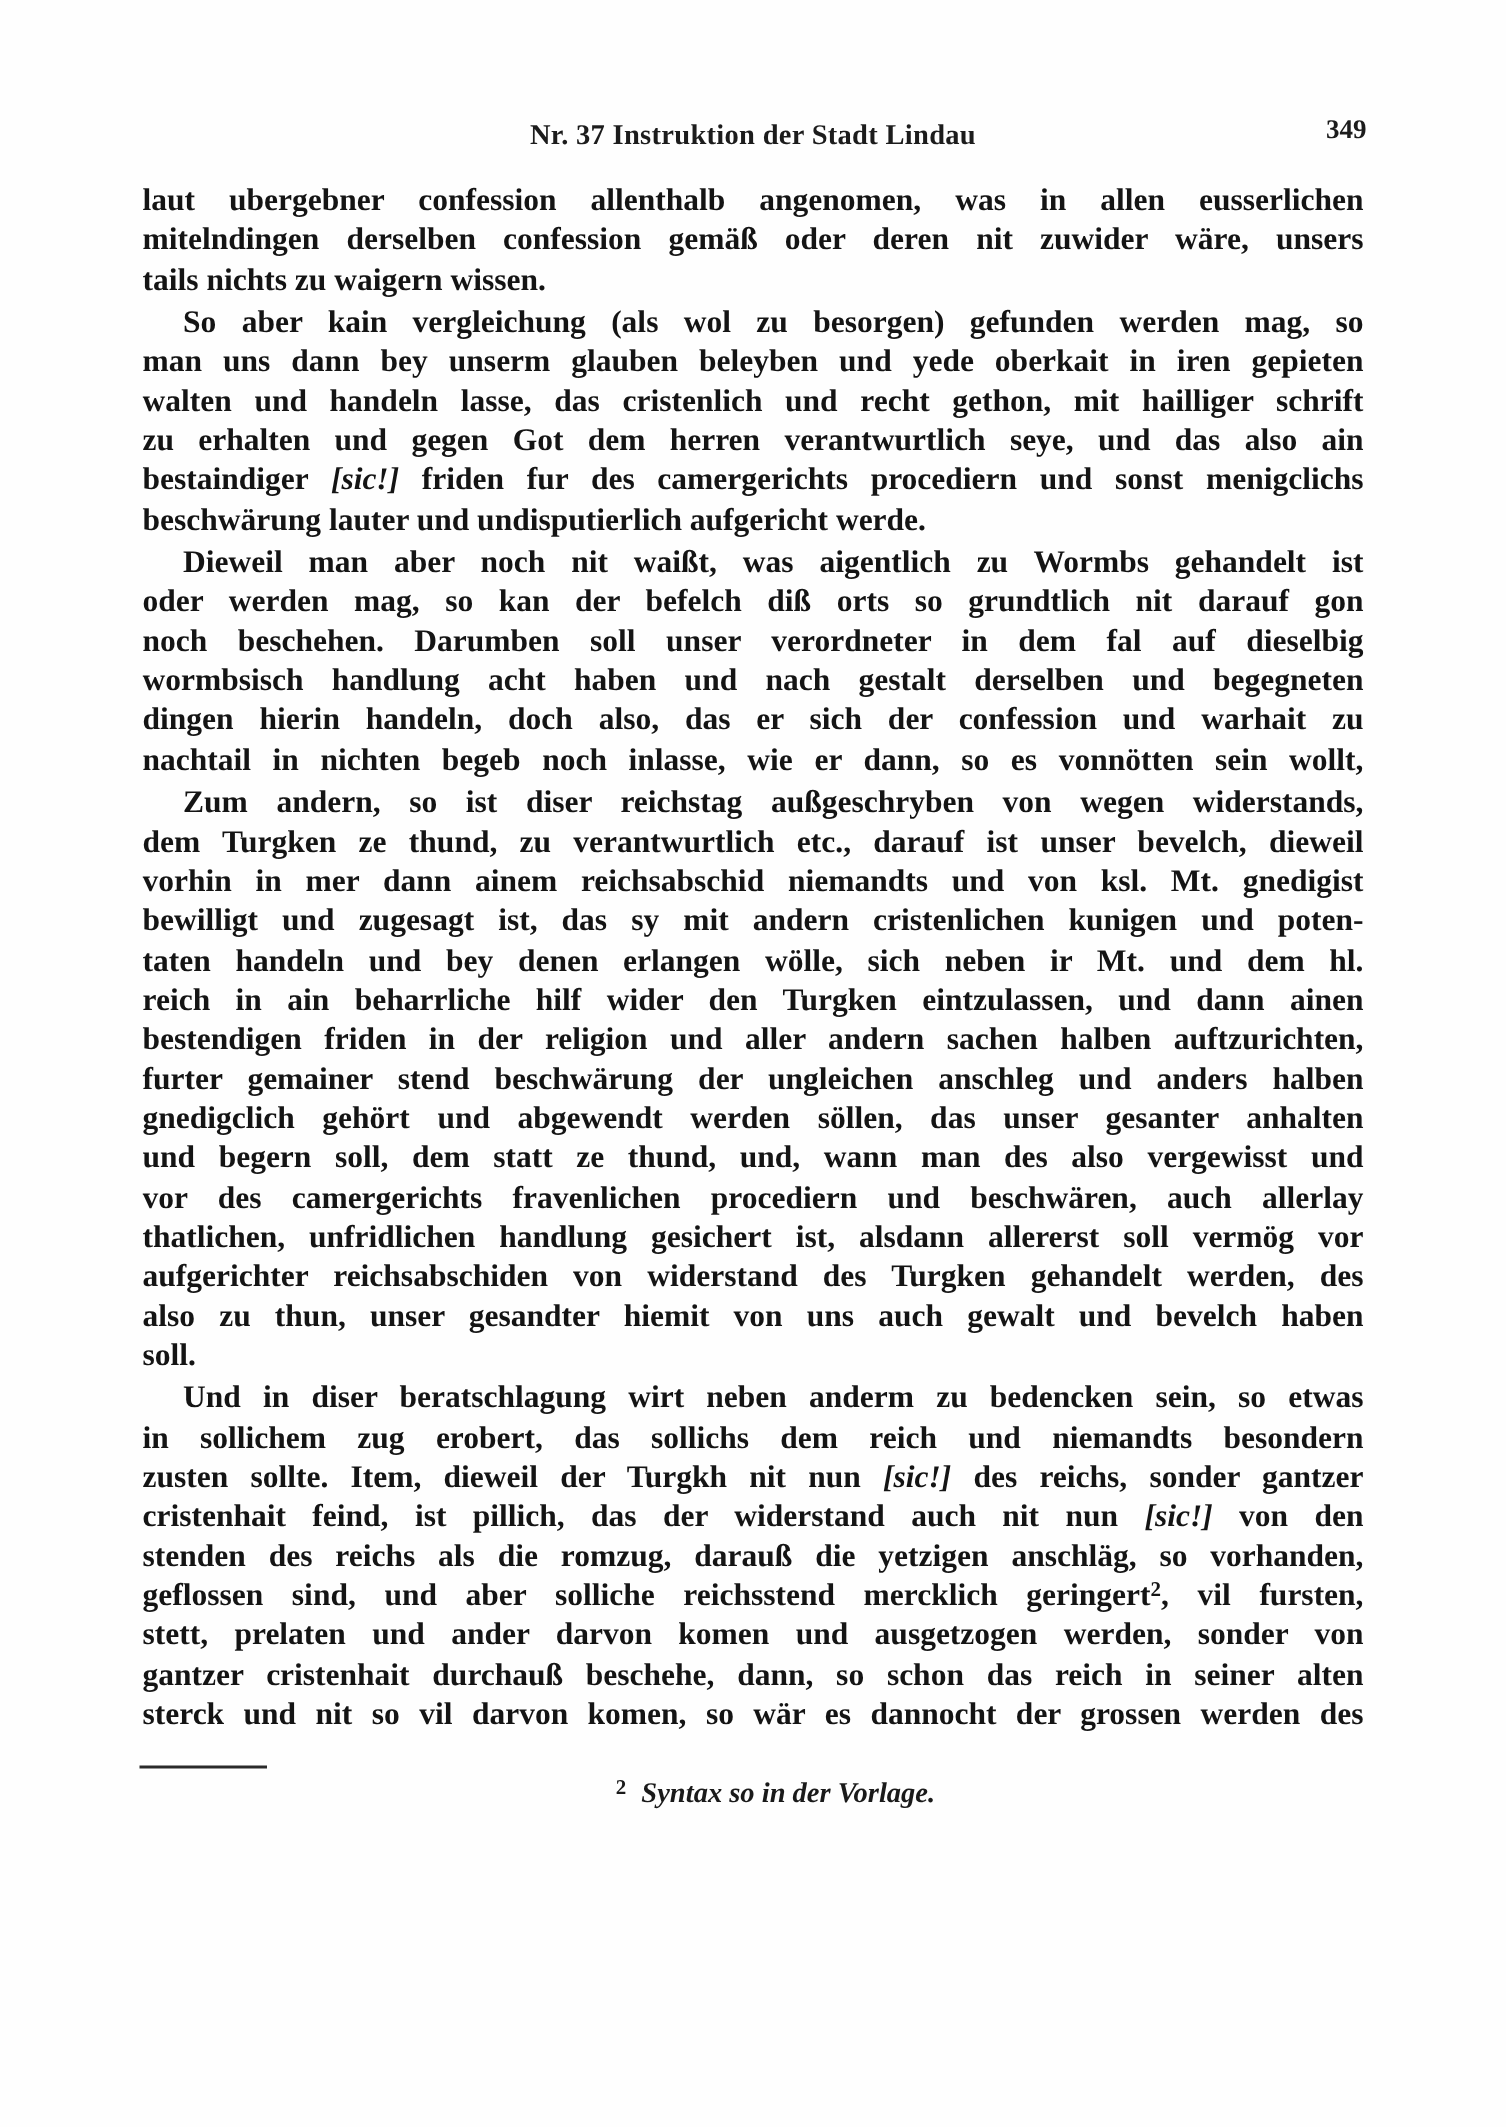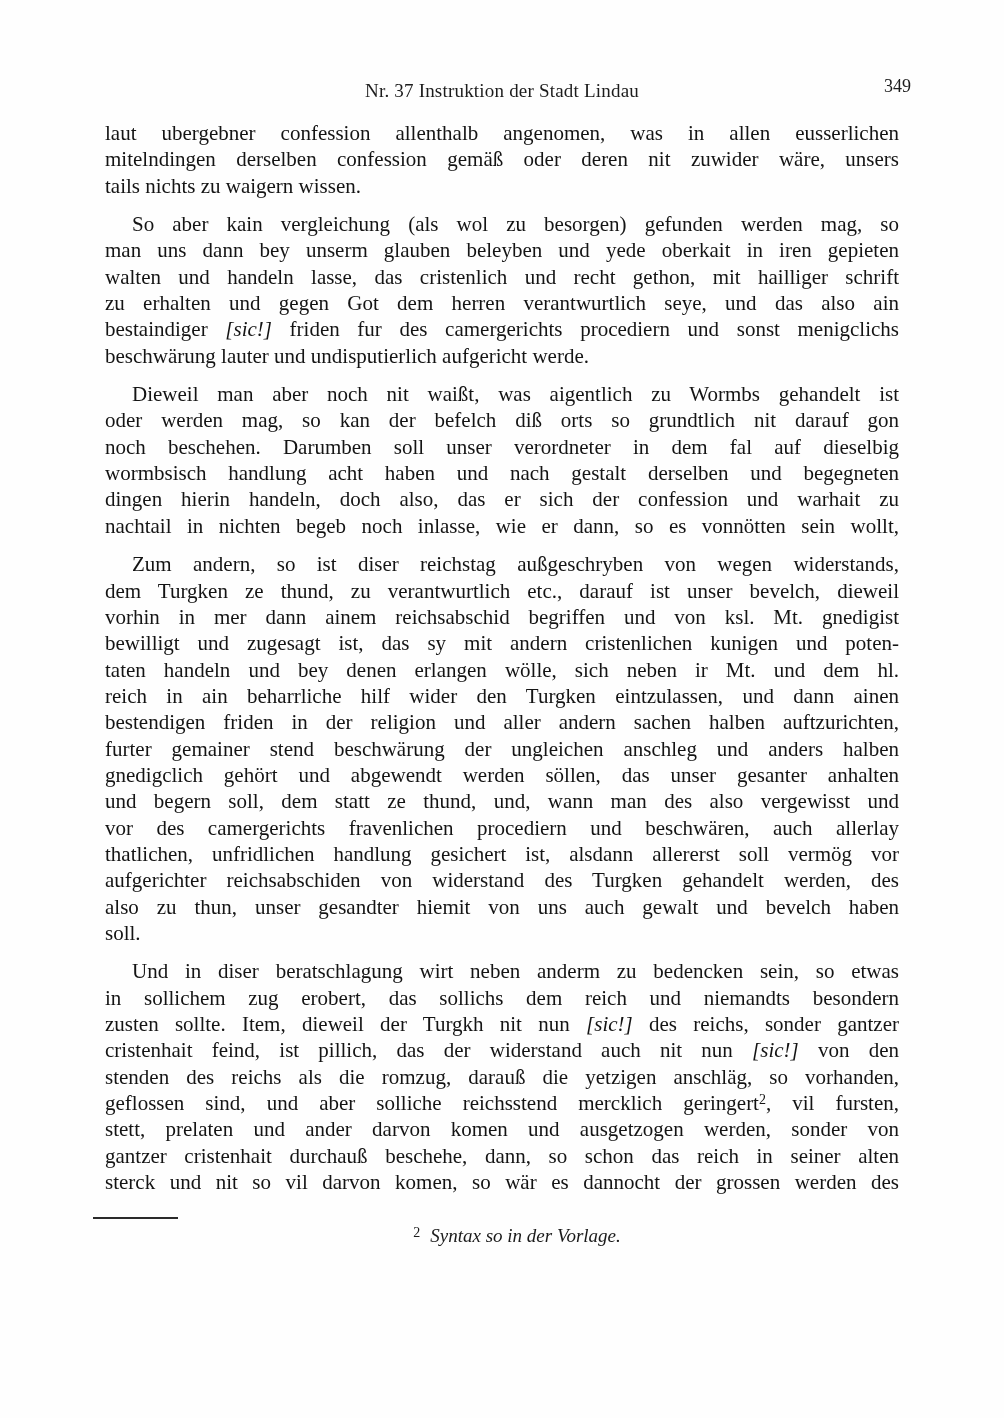--- a/index.html
+++ b/index.html
@@ -8,20 +8,21 @@
     background: #ffffff;
   }
   .page {
     position: relative;
     width: 1004px;
     height: 1418px;
     background: #fefefe;
     color: #161616;
     font-family: "Liberation Serif", serif;
     overflow: hidden;
+    font-weight: bold;
   }
   .content {
     position: absolute;
     left: 93px;
     top: 80px;
     width: 818px;
   }
   .running-header {
     position: relative;
     height: 28px;
@@ -38,21 +39,21 @@
     position: absolute;
     right: 0;
     top: -4px;
     font-size: 18px;
     color: #1c1c1c;
   }
   .textblock {
     font-size: 21px;
     color: #141414;
   }
-  .para { margin: 12px; }
+  .para { margin: 2px; }
   .line {
     height: 26.35px;
     line-height: 26.35px;
     text-align: justify;
     text-align-last: justify;
     overflow: hidden;
   }
   .line.lastline {
     text-align-last: left;
   }
@@ -119,21 +120,21 @@
           <div class="line">Dieweil man aber noch nit waißt, was aigentlich zu Wormbs gehandelt ist</div>
           <div class="line">oder werden mag, so kan der befelch diß orts so grundtlich nit darauf gon</div>
           <div class="line">noch beschehen. Darumben soll unser verordneter in dem fal auf dieselbig</div>
           <div class="line">wormbsisch handlung acht haben und nach gestalt derselben und begegneten</div>
           <div class="line">dingen hierin handeln, doch also, das er sich der confession und warhait zu</div>
           <div class="line">nachtail in nichten begeb noch inlasse, wie er dann, so es vonnötten sein wollt,</div>
         </div>
         <div class="para indent">
           <div class="line">Zum andern, so ist diser reichstag außgeschryben von wegen widerstands,</div>
           <div class="line">dem Turgken ze thund, zu verantwurtlich etc., darauf ist unser bevelch, dieweil</div>
-          <div class="line">vorhin in mer dann ainem reichsabschid begriffen und von ksl. Mt. gnedigist</div>
+          <div class="line">vorhin in mer dann ainem reichsabschid niemandts und von ksl. Mt. gnedigist</div>
           <div class="line">bewilligt und zugesagt ist, das sy mit andern cristenlichen kunigen und poten-</div>
           <div class="line">taten handeln und bey denen erlangen wölle, sich neben ir Mt. und dem hl.</div>
           <div class="line">reich in ain beharrliche hilf wider den Turgken eintzulassen, und dann ainen</div>
           <div class="line">bestendigen friden in der religion und aller andern sachen halben auftzurichten,</div>
           <div class="line">furter gemainer stend beschwärung der ungleichen anschleg und anders halben</div>
           <div class="line">gnedigclich gehört und abgewendt werden söllen, das unser gesanter anhalten</div>
           <div class="line">und begern soll, dem statt ze thund, und, wann man des also vergewisst und</div>
           <div class="line">vor des camergerichts fravenlichen procediern und beschwären, auch allerlay</div>
           <div class="line">thatlichen, unfridlichen handlung gesichert ist, alsdann allererst soll vermög vor</div>
           <div class="line">aufgerichter reichsabschiden von widerstand des Turgken gehandelt werden, des</div>

